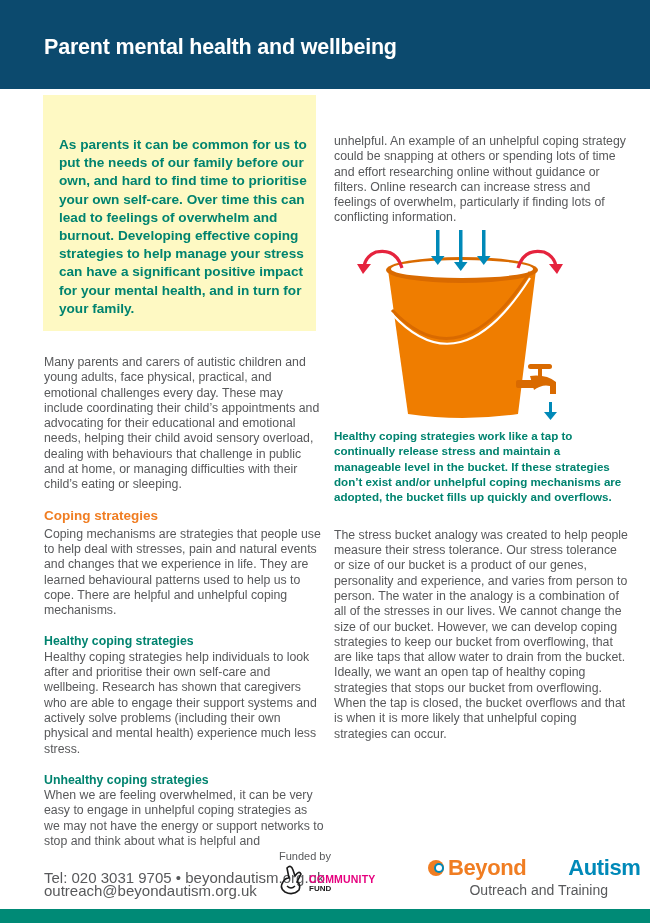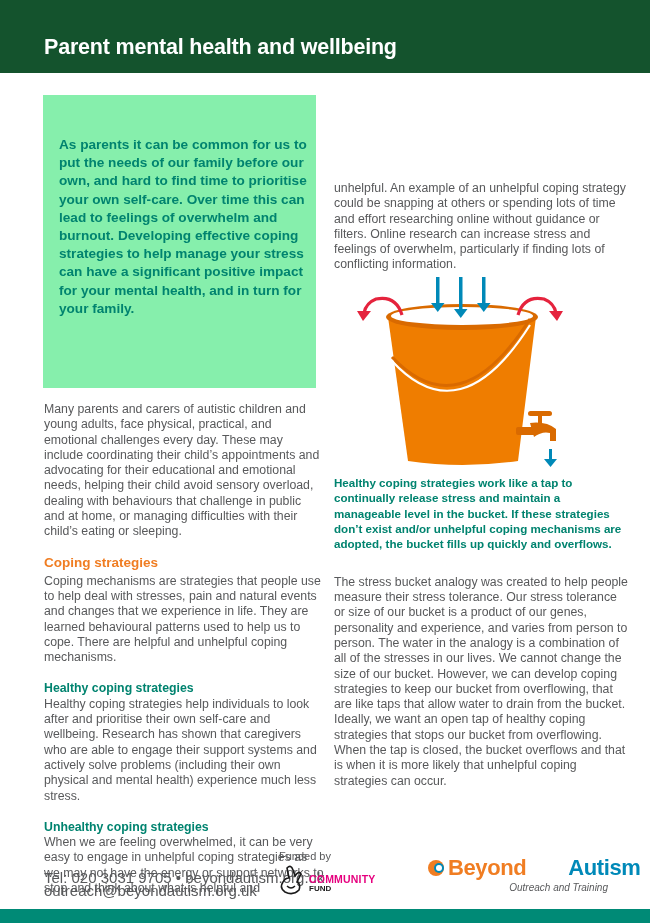--- a/index.html
+++ b/index.html
@@ -3,36 +3,36 @@
   <meta charset="utf-8">
   <style>
     html, body { margin: 0; padding: 0; }
     body {
       width: 650px; height: 923px; position: relative; overflow: hidden;
       background: #ffffff;
       font-family: "Liberation Sans", sans-serif;
       color: #58595b;
     }
     .header {
-      position: absolute; left: 0; top: 0; width: 650px; height: 73px;
-      background: #14532d;
+      position: absolute; left: 0; top: 0; width: 650px; height: 89px;
+      background: #0c4a6e;
     }
     .header h1 {
       position: absolute; left: 44px; top: 35px; margin: 0;
       font-size: 21.5px; font-weight: bold; color: #ffffff; letter-spacing: -0.2px;
     }
     .intro-box {
-      position: absolute; left: 43px; top: 95px; width: 273px; height: 293px;
-      background: #86efac;
+      position: absolute; left: 43px; top: 95px; width: 273px; height: 236px;
+      background: #fef9c3;
     }
     .intro-box p {
       position: absolute; left: 16px; top: 41px; width: 250px; margin: 0;
       font-size: 13.6px; line-height: 18.2px; font-weight: bold; color: #00836f;
     }
-    .col { position: absolute; font-size: 12.3px; line-height: 15.3px; color: #58595b; margin-top: 47px; }
+    .col { position: absolute; font-size: 12.3px; line-height: 15.3px; color: #58595b; }
     .col p { margin: 0; }
     .left-col { left: 44px; top: 355px; width: 280px; }
     .right-col { left: 334px; top: 134px; width: 296px; }
     .h-orange { color: #f07d22; font-weight: bold; font-size: 13.5px; line-height: 17px; }
     .h-green { color: #00836f; font-weight: bold; font-size: 12.3px; line-height: 15.3px; }
     .caption { color: #00836f; font-weight: bold; font-size: 11.6px; line-height: 15.4px; }
     .bucket-wrap { position: relative; width: 240px; height: 200px; margin-left: 6px; }
     .bucket-wrap svg { position: absolute; left: 0; top: 0; }
 
     .footer-contact {
@@ -43,21 +43,21 @@
     }
     .funded .label { font-size: 11px; color: #58595b; display: block; }
     .funded .logo { position: relative; height: 32px; margin-top: 2px; }
     .funded .community { position: absolute; left: 30px; top: 10px; font-size: 10.5px; font-weight: 900; color: #e6007e; letter-spacing: 0.2px; line-height: 10px; }
     .funded .fund { position: absolute; left: 30px; top: 20px; font-size: 8px; font-weight: bold; color: #1a1a1a; line-height: 9px; }
 
     .ba-logo { position: absolute; left: 428px; top: 857px; width: 180px; }
     .ba-logo .brand { font-size: 22px; font-weight: bold; letter-spacing: -0.4px; line-height: 22px; white-space: nowrap; }
     .ba-logo .beyond { color: #f07d22; }
     .ba-logo .autism { color: #0089b8; padding-left: 42px; }
-    .ba-logo .sub { position: absolute; right: 0; top: 25px; font-size: 10px; color: #58595b; white-space: nowrap; font-style: italic; }
+    .ba-logo .sub { position: absolute; right: 0; top: 25px; font-size: 14px; color: #58595b; white-space: nowrap; }
     .ba-icon { display: inline-block; width: 16px; height: 16px; border-radius: 50%; background: #f07d22; position: relative; vertical-align: -1px; margin-right: 4px; }
     .ba-icon::after { content: ""; position: absolute; left: 6px; top: 3px; width: 10px; height: 10px; border-radius: 50%; background: #0089b8; }
     .ba-icon::before { content: ""; position: absolute; left: 8px; top: 5px; width: 6px; height: 6px; border-radius: 50%; background: #ffffff; z-index: 2; }
 
     .bottom-bar { position: absolute; left: 0; top: 909px; width: 650px; height: 14px; background: #008a76; }
   </style>
 </head>
 <body>
 
 <div class="header">

